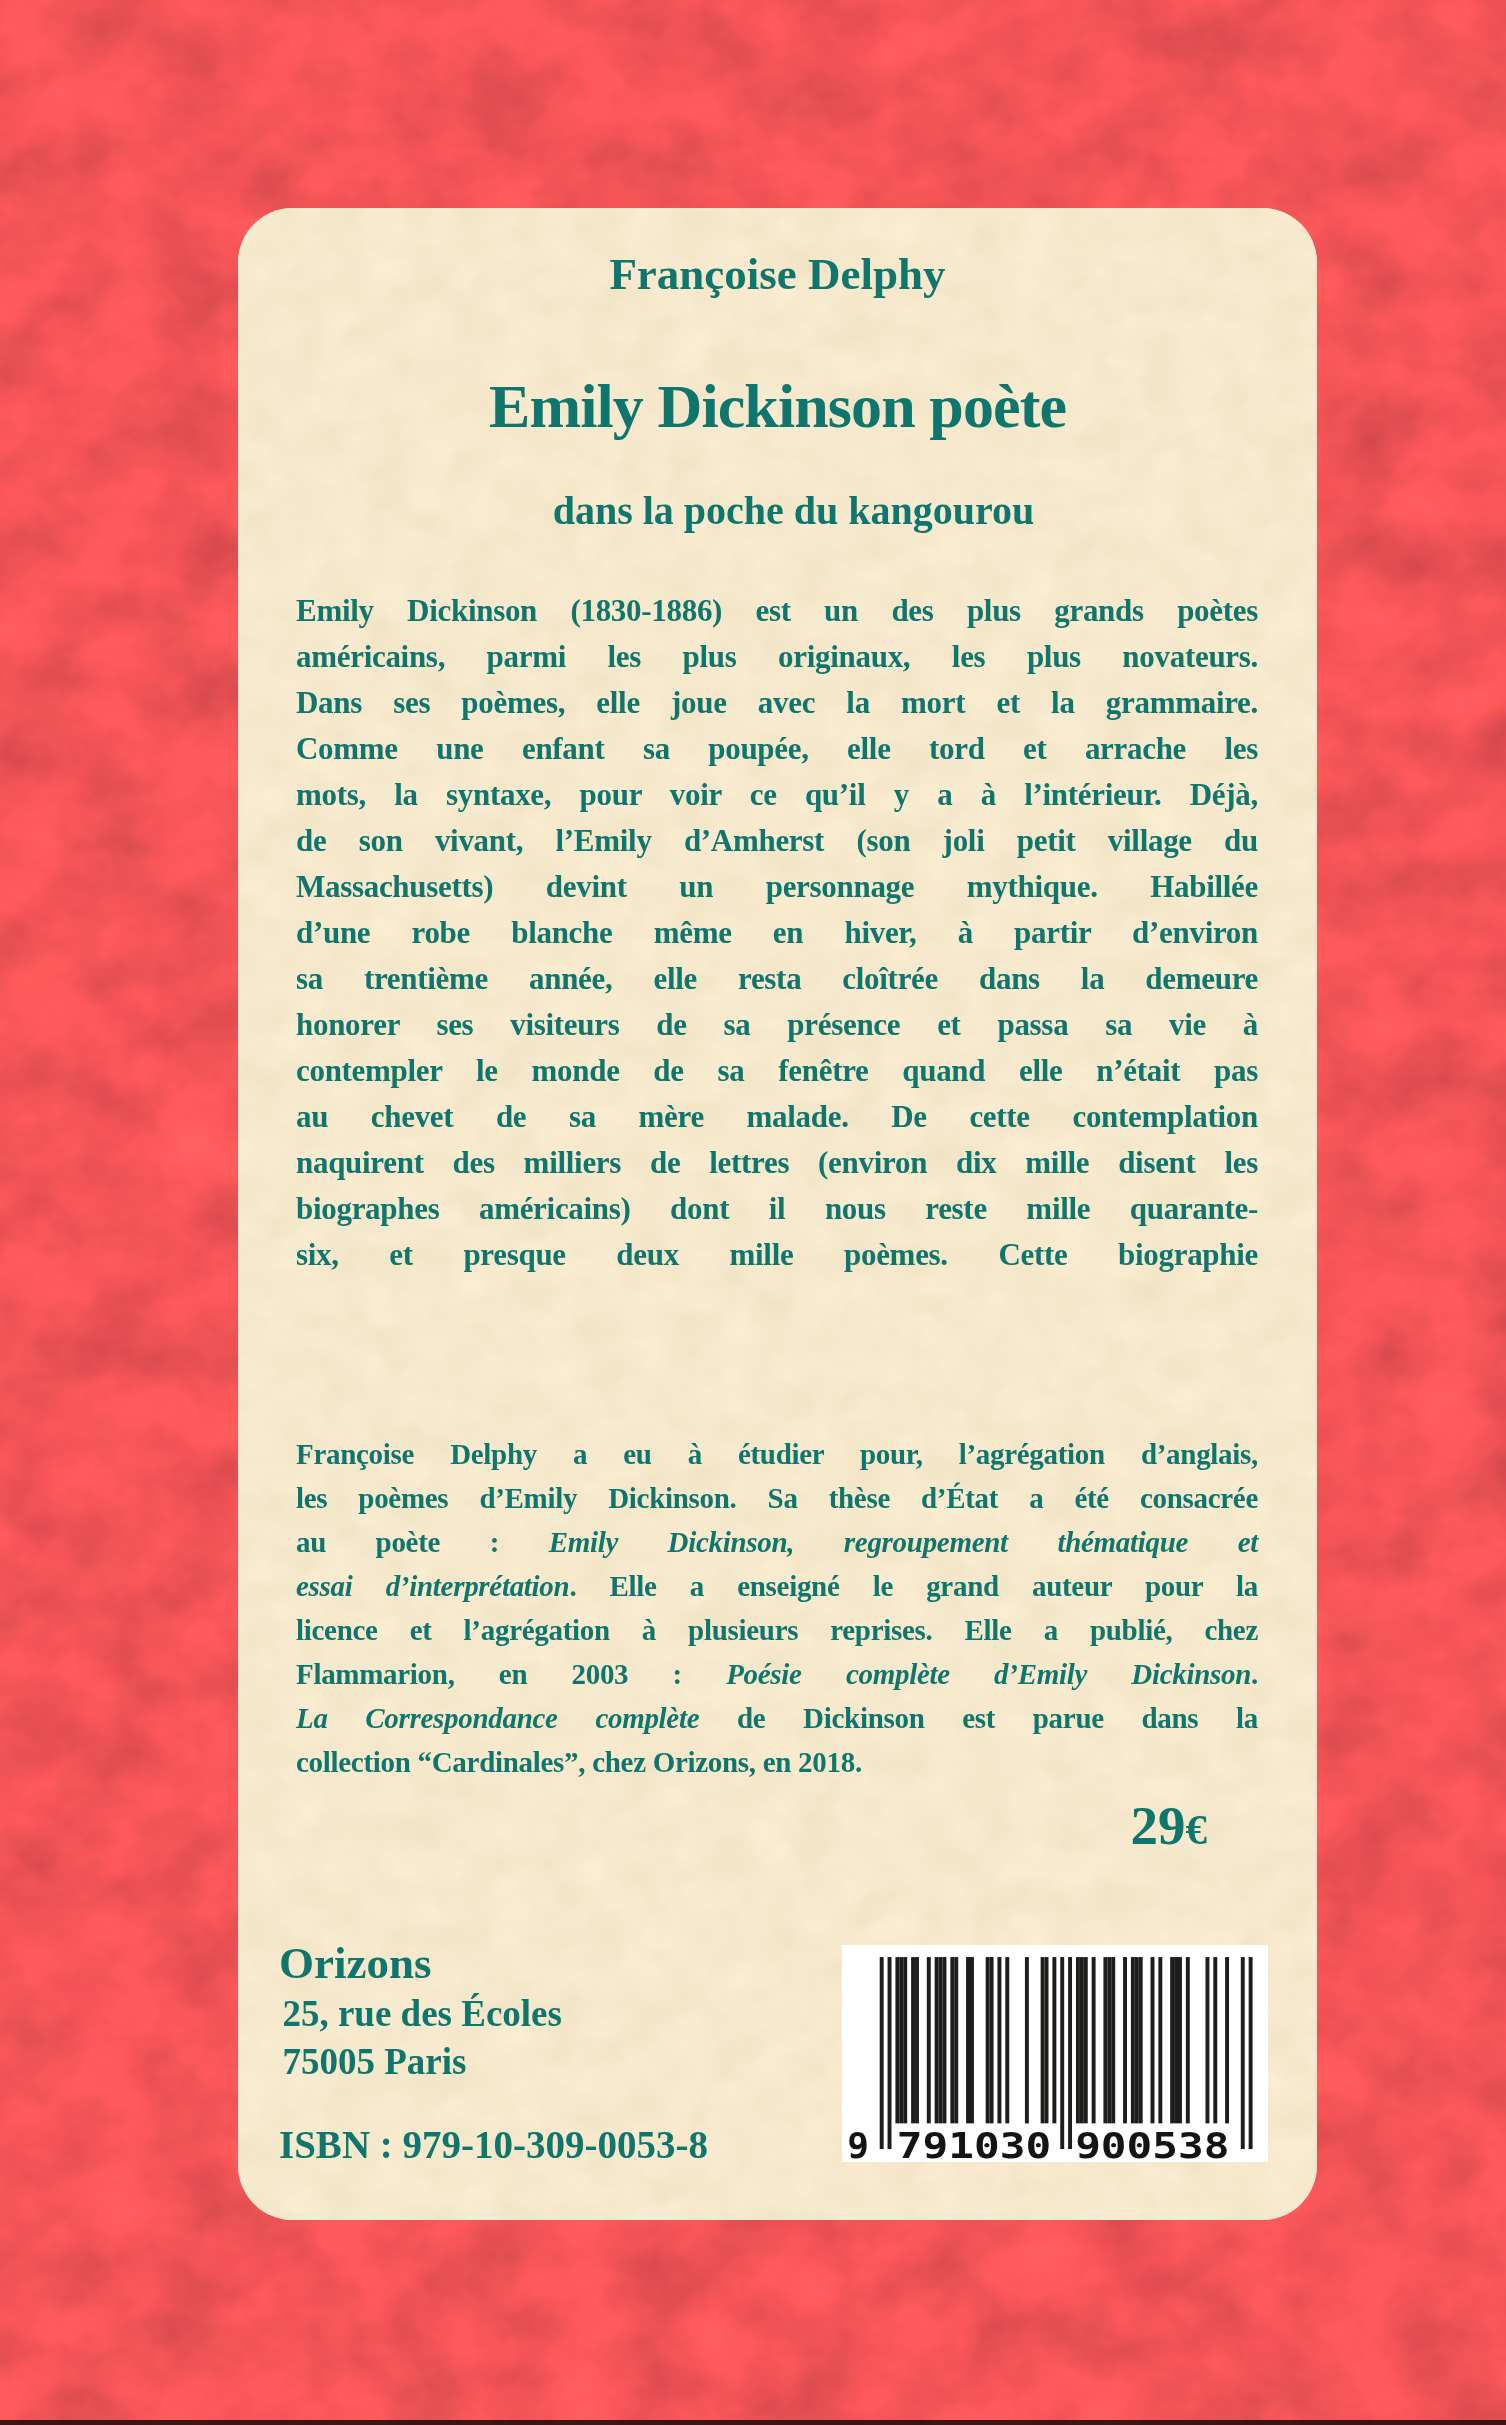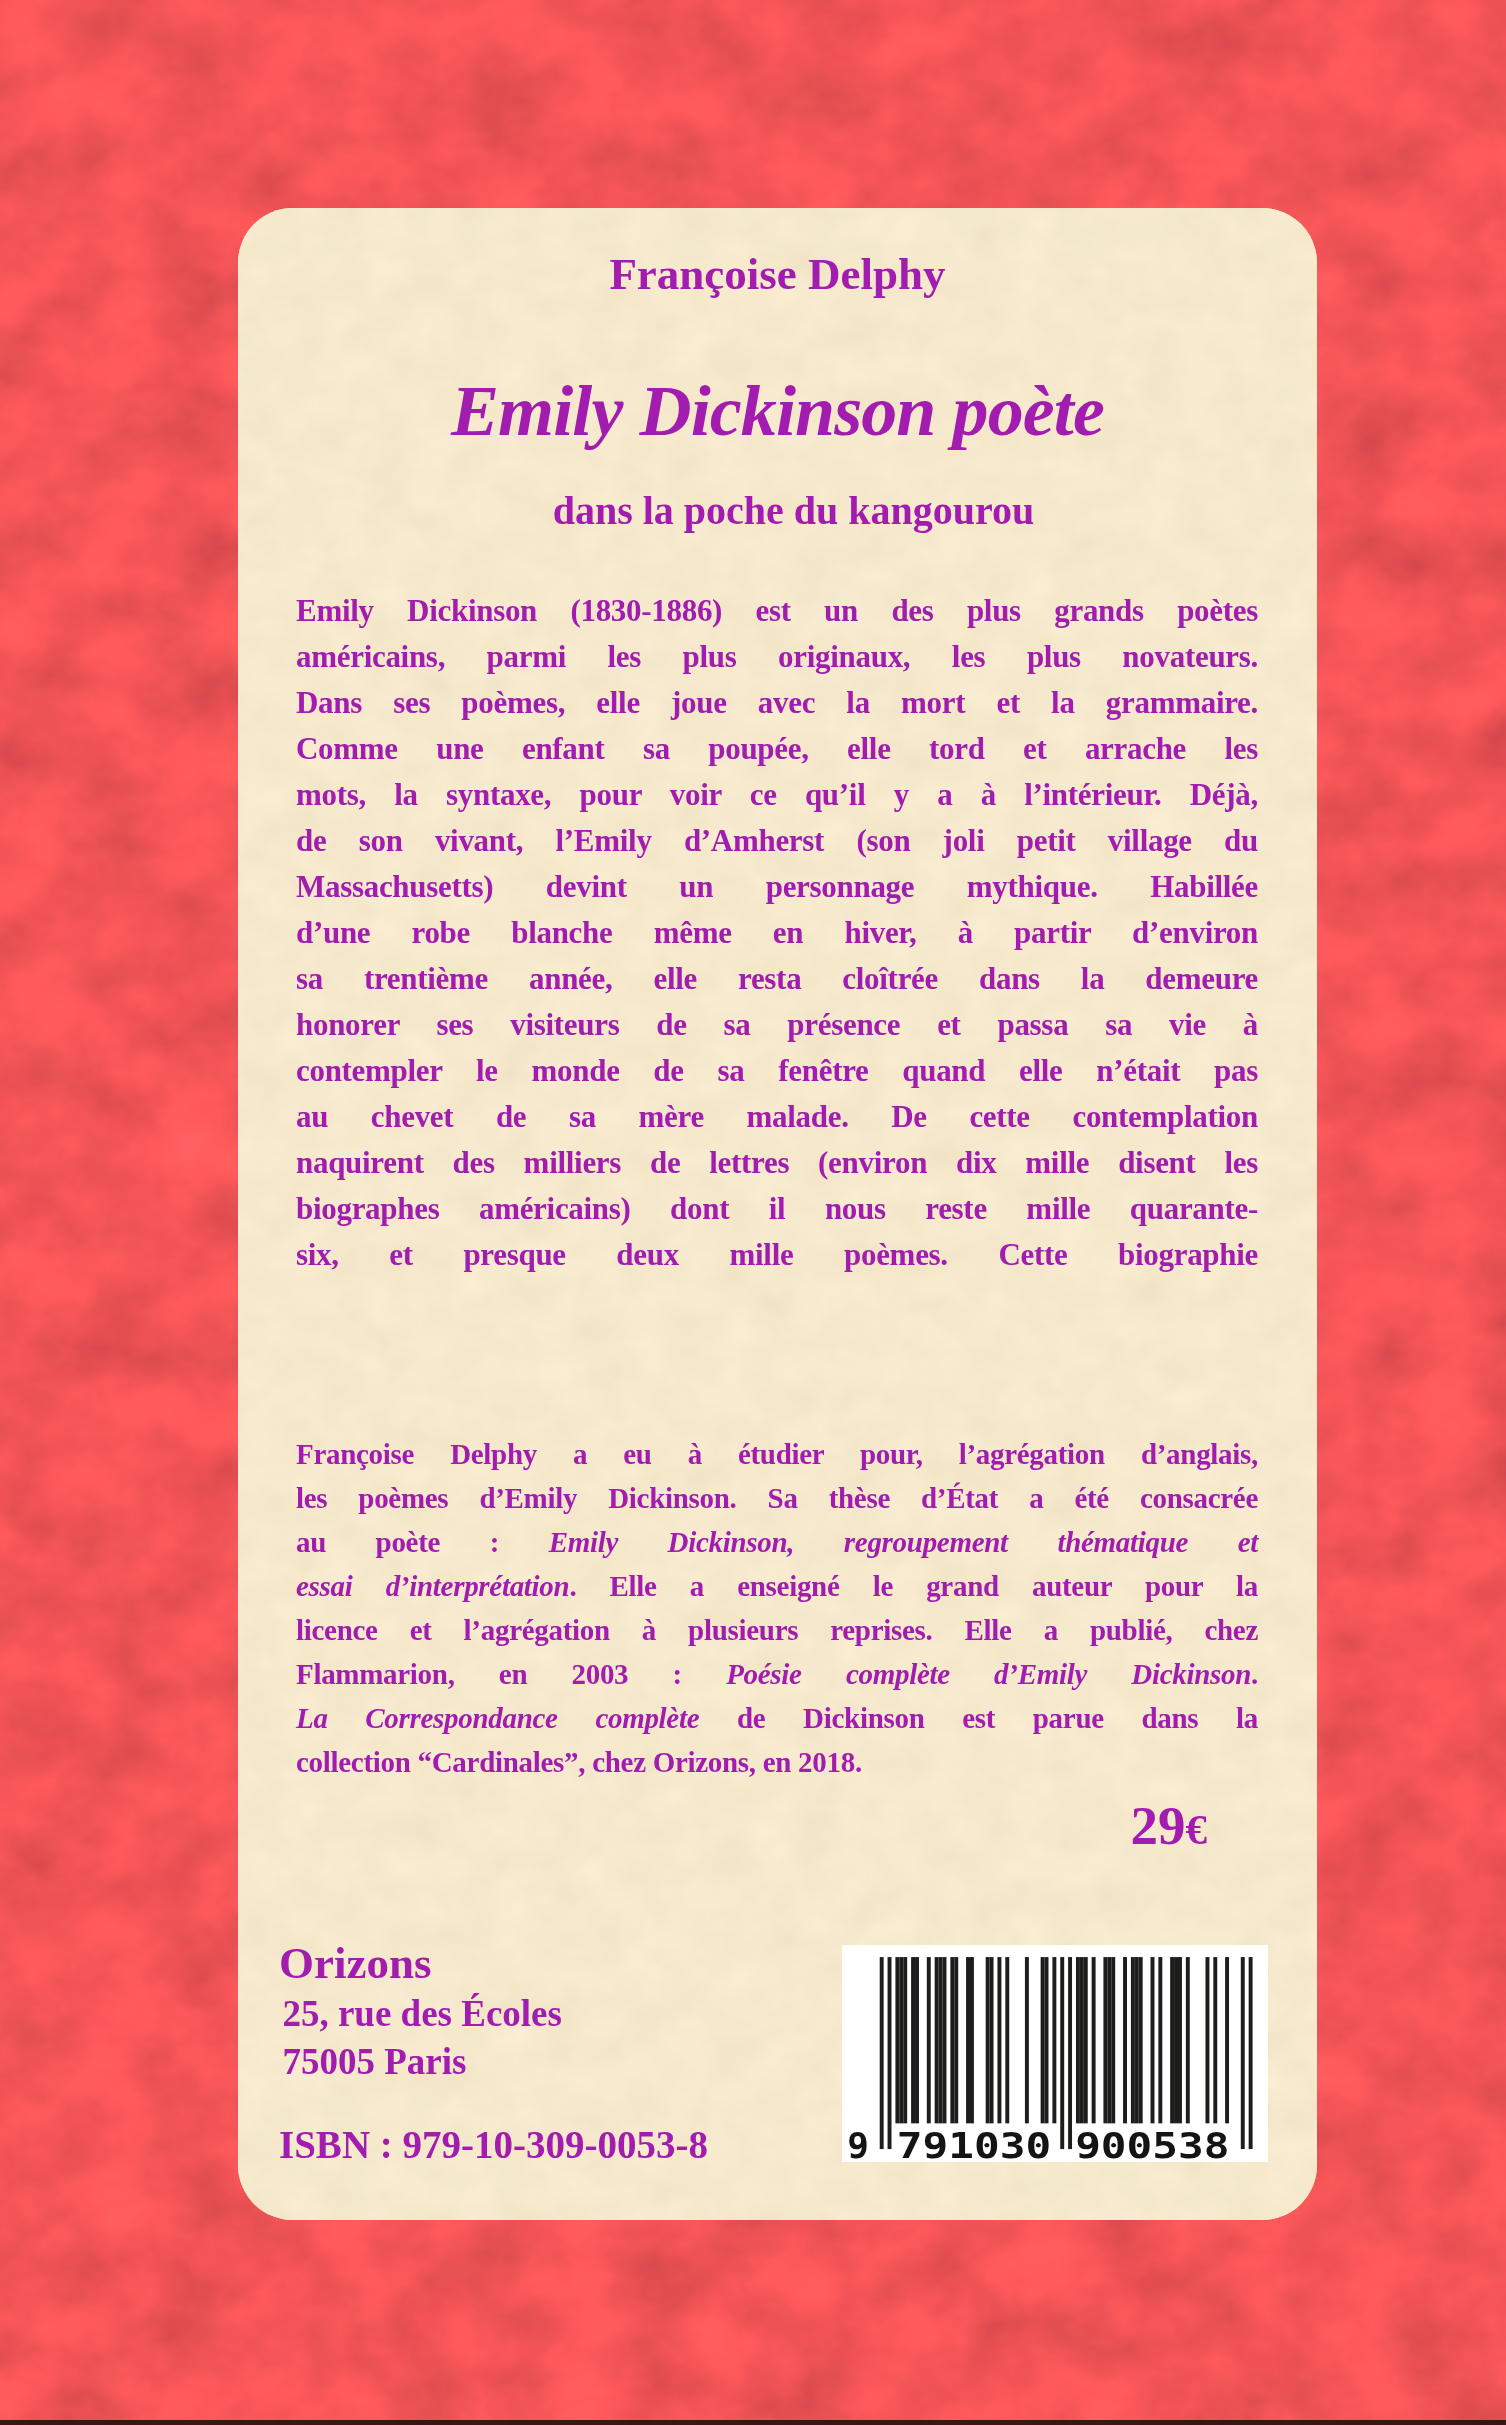--- a/index.html
+++ b/index.html
@@ -12,21 +12,21 @@
   .bottom-edge{position:absolute;left:0;bottom:0;width:100%;height:6px;background:#180b09;opacity:.85;}
 
   .panel{
     position:absolute;left:238px;top:208px;width:1079px;height:2012px;
     border-radius:55px;overflow:hidden;background:#ecd5a4;
   }
   .panel-tex{position:absolute;left:0;top:0;width:100%;height:100%;}
   .panel-content{position:absolute;left:0;top:0;width:100%;height:100%;z-index:1;color:#211c16;font-weight:bold;}
 
   .author{position:absolute;top:41px;left:0;right:0;text-align:center;font-size:45px;line-height:1.15;}
-  .title{position:absolute;top:164px;left:0;right:0;text-align:center;font-size:72px;line-height:1.1;letter-spacing:-0.9px;font-style:italic;}
+  .title{position:absolute;top:164px;left:0;right:0;text-align:center;font-size:62px;line-height:1.1;letter-spacing:-0.9px;}
   .subtitle{position:absolute;top:281px;left:0;right:0;text-align:center;font-size:40px;line-height:1.1;padding-left:32px;}
 
   .synopsis{position:absolute;top:380px;left:58px;width:962px;font-size:31px;line-height:46px;letter-spacing:-0.3px;}
   .bio{position:absolute;top:1224px;left:58px;width:962px;font-size:29px;line-height:44px;letter-spacing:-0.3px;}
   .jline{text-align:justify;text-align-last:justify;}
   .jline.last{text-align-last:left;}
   .jline i{font-style:italic;}
 
   .price{position:absolute;top:1590px;right:110px;font-size:55px;line-height:1;}
   .price .cur{font-size:43px;}
@@ -64,21 +64,21 @@
         <feColorMatrix type="matrix" values="0.10 0.05 0 0 0.86
                   0.10 0.05 0 0 0.76
                   0.10 0.06 0 0 0.56
                   0 0 0 0 1"></feColorMatrix>
       </filter>
     </defs>
     <rect width="1260" height="2350" fill="#ecd5a4"></rect>
     <rect width="1260" height="2350" filter="url(#creamtex)" opacity="0.9"></rect>
   </svg>
 
-  <div class="panel-content" style="color: #a21caf;">
+  <div class="panel-content" style="color: #0f766e;">
 
     <div class="author">Françoise Delphy</div>
 
     <div class="title">Emily Dickinson poète</div>
     <div class="subtitle">dans la poche du kangourou</div>
 
     <div class="synopsis">
         <div class="jline"><span>Emily Dickinson (1830-1886) est un des plus grands poètes</span></div>
         <div class="jline"><span>américains, parmi les plus originaux, les plus novateurs.</span></div>
         <div class="jline"><span>Dans ses poèmes, elle joue avec la mort et la grammaire.</span></div>

